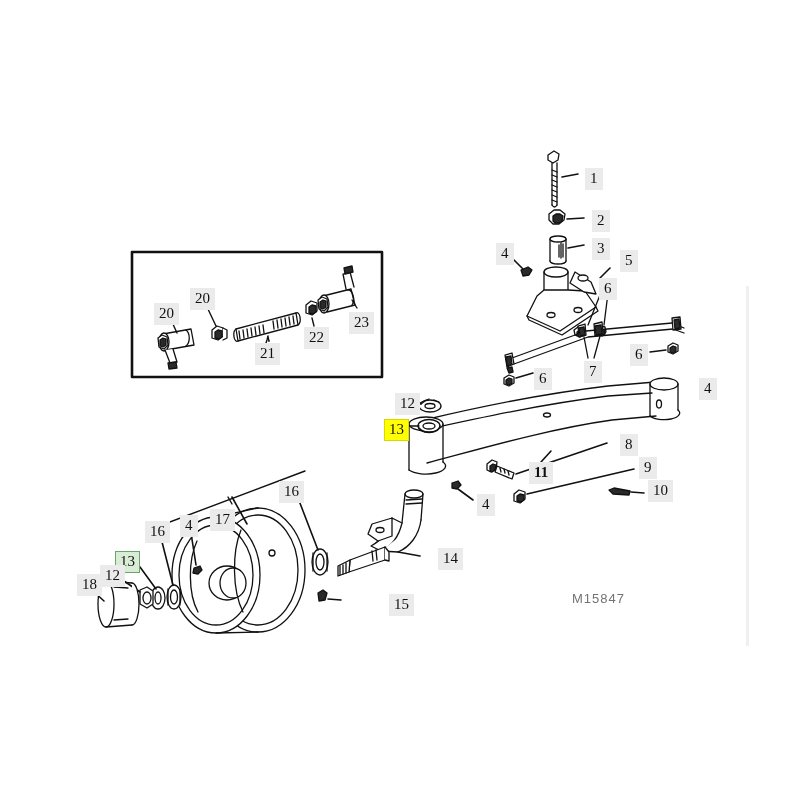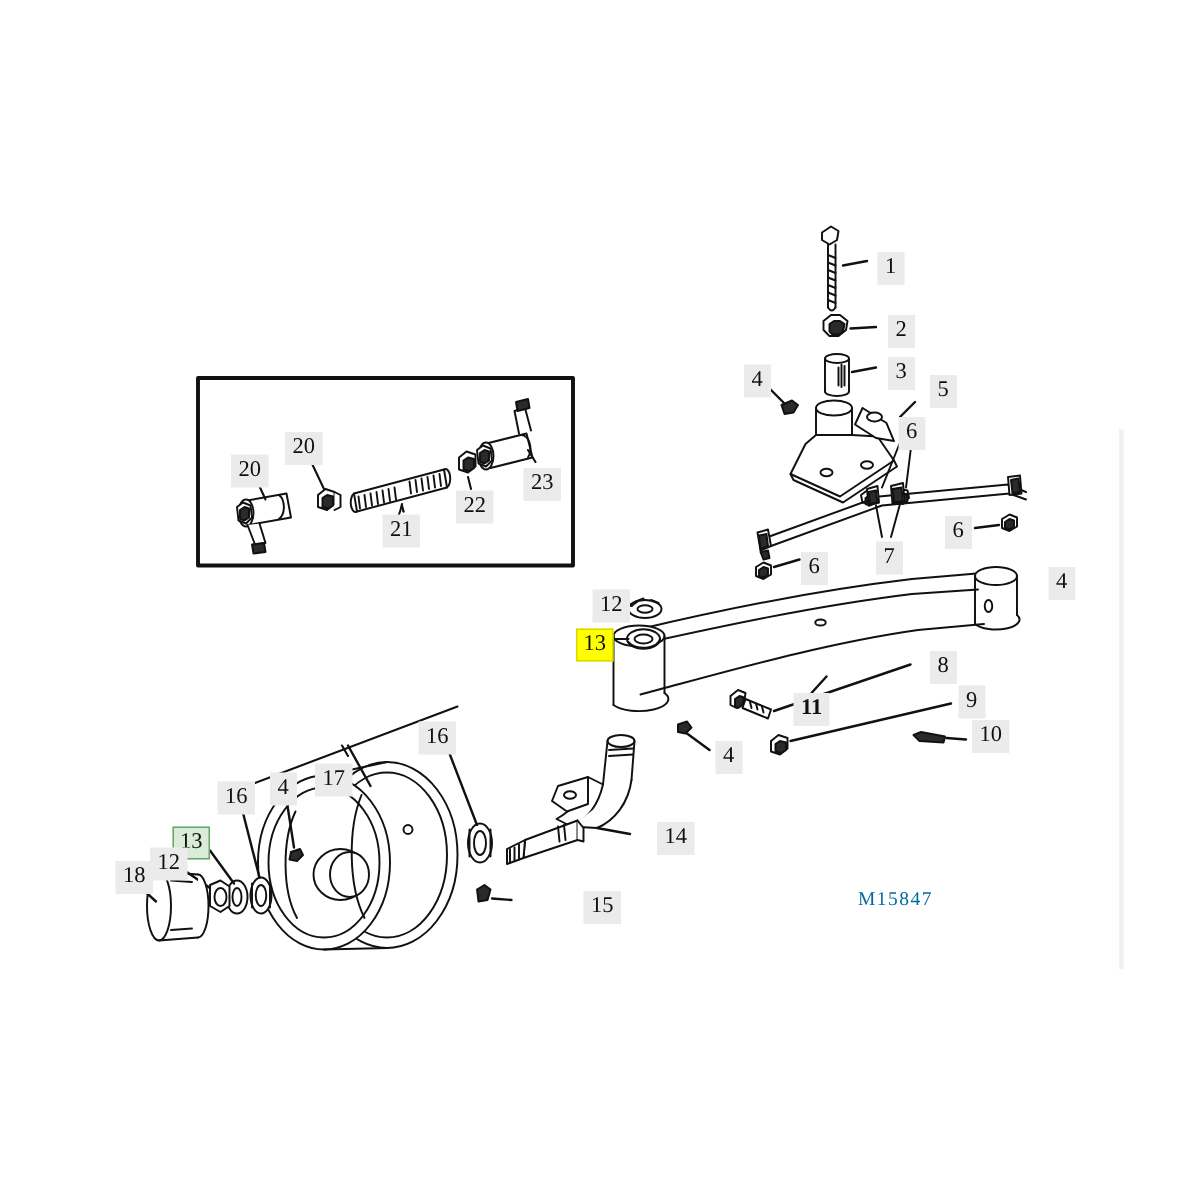--- a/index.html
+++ b/index.html
@@ -40,24 +40,24 @@
     border: 1px solid #d9d900;
     padding: 2px 4px 3px 4px;
   }
   .callout.hl-green {
     background: #d8ecd6;
     border: 1px solid #6aa468;
     padding: 2px 4px 3px 4px;
   }
   #part-code {
     position: absolute;
-    font-family: Liberation Serif, serif;
+    font-family: Liberation Sans, sans-serif;
     font-size: 13px;
     letter-spacing: 1px;
-    color: #0369a1;
+    color: #737373;
     white-space: nowrap;
   }
   .edge-rule {
     position: absolute;
     background: #f0f0f0;
   }
 </style>
 </head>
 <body>
 

